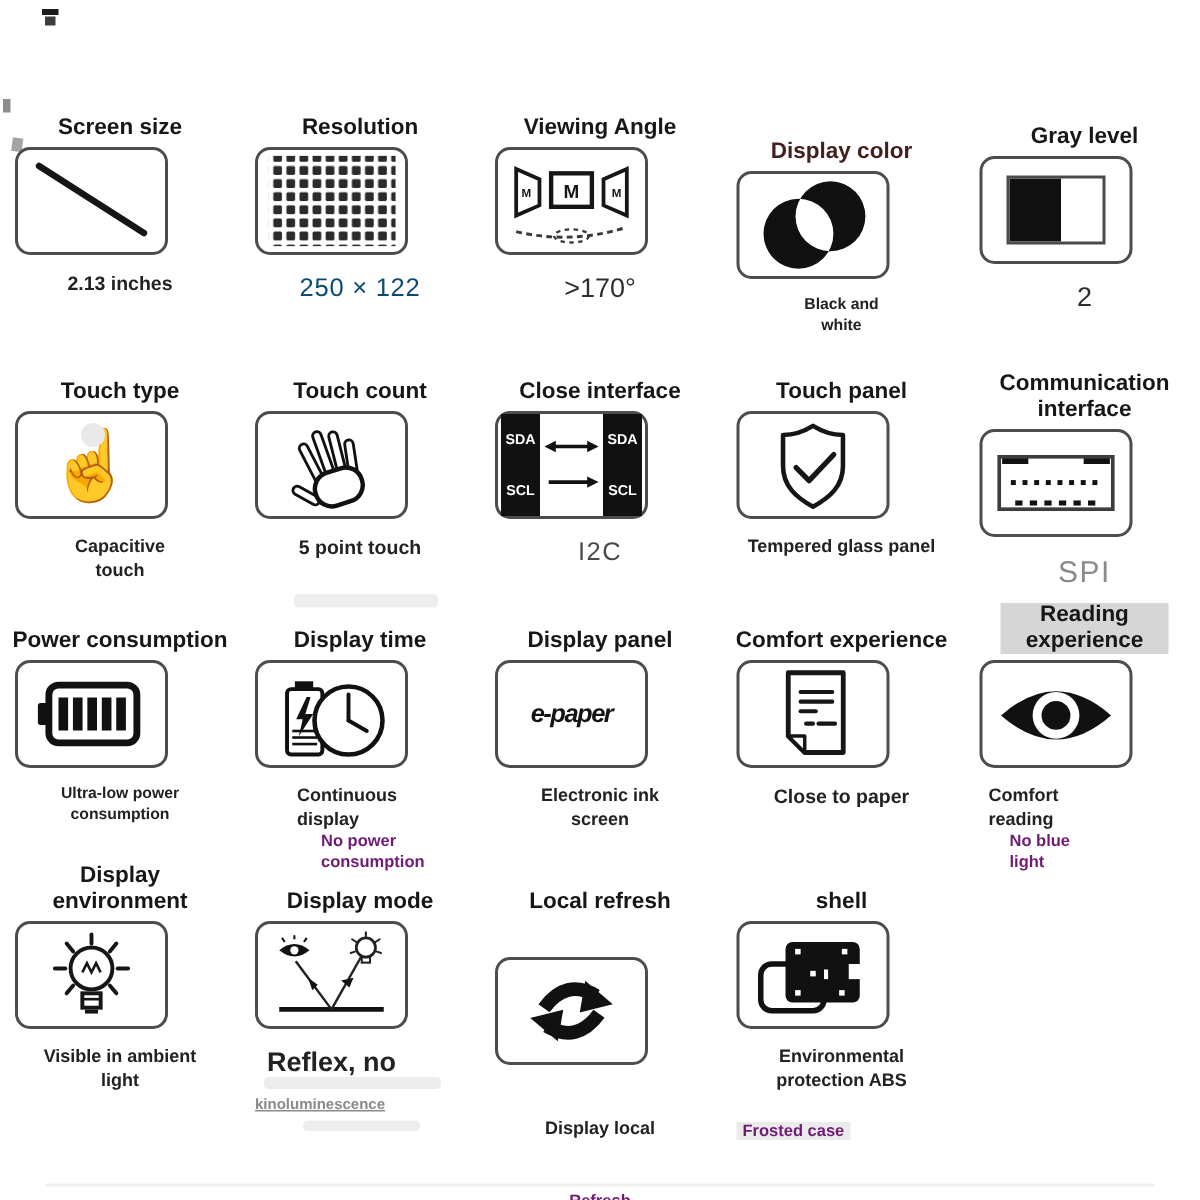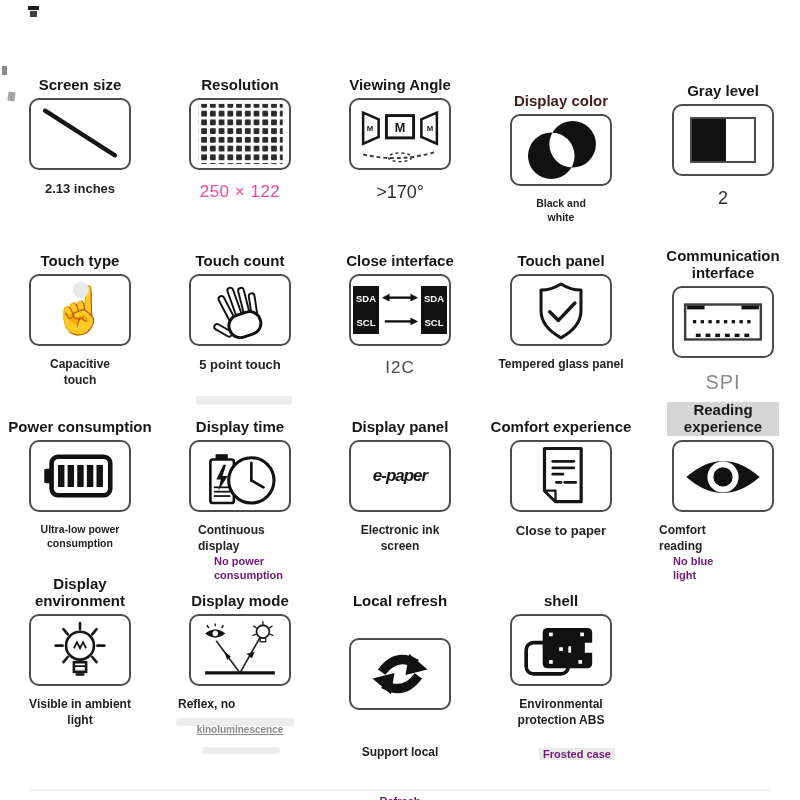--- a/index.html
+++ b/index.html
@@ -1,54 +1,54 @@
 <!DOCTYPE html>
 <html><head>
 <meta charset="utf-8">
 <style>
   html,body{margin:0;padding:0;background:#ffffff;}
   .stage{position:relative;width:800px;height:800px;background:#fff;overflow:hidden;
          font-family:"Liberation Sans",sans-serif;}
-  .card{position:absolute;width:140px;display:flex;flex-direction:column;align-items:center;}
+  .card{position:absolute;width:140px;display:flex;flex-direction:column;}
   .title{display:flex;align-items:flex-end;justify-content:center;text-align:center;
          font-weight:700;font-size:15px;line-height:1.12;color:#171717;width:100%;}
   .r1 .title{height:30px}.r2 .title{height:34px}.r3 .title{height:36px}.r4 .title{height:34px}
   .nowrap{white-space:nowrap;}
   .narrow{width:112px;margin:0 auto;}
   .title-maroon{color:#44201c;}
   .hl{background:#d6d6d6;padding:0 3px;}
   .iconbox{margin-top:4px;width:102px;height:72px;border:2px solid #4d4d4d;border-radius:10px;
            background:#fff;display:flex;align-items:center;justify-content:center;
            box-sizing:border-box;position:relative;}
   .caption{margin-top:11px;font-weight:700;font-size:12px;line-height:1.3;color:#222;
            text-align:center;white-space:pre-line;}
   .cap-small{font-size:10.5px;}
   .cap-13{font-size:13px;}
-  .cap-plain{font-weight:400;font-size:17px;color:#ec4899;letter-spacing:.5px;}
+  .cap-plain{font-weight:400;font-size:17px;color:#0c4a6e;letter-spacing:.5px;}
   .cap-big{font-weight:400;font-size:18px;color:#2e2e2e;}
   .cap-i2c{font-weight:400;font-size:17px;color:#4a4a4a;letter-spacing:1px;}
   .cap-spi{font-weight:400;font-size:20px;color:#8a8a8a;letter-spacing:1px;}
   .cap-left{align-self:flex-start;text-align:left;}
   .ml6{margin-left:6px;}.ml8{margin-left:8px;}.ml28{margin-left:28px;}
   .cap2{font-weight:700;font-size:11px;line-height:1.3;color:#701a75;white-space:pre-line;}
   .cap2-left{align-self:flex-start;text-align:left;}
   .ml20{margin-left:20px;}.ml44{margin-left:44px;}
   .mt9{margin-top:9px;}.mt5{margin-top:5px;}.mt10{margin-top:10px;}
-  .cap-reflex{font-size:12px;}
+  .cap-reflex{font-size:18px;}
   .cap-kino{font-weight:700;font-size:10px;color:#8a8a8a;text-decoration:underline;}
-  .hl-light{background:rgba(0,0,0,.08);padding:0 4px;margin-left:32px;}
+  .hl-light{background:rgba(0,0,0,.08);padding:0 4px;}
   
   .glyph{font-size:46px;line-height:1;color:#141414;}
   .halo{position:absolute;left:42px;top:6px;width:16px;height:16px;border-radius:50%;
         background:#e9e9e9;}
   .epaper{font-style:italic;font-weight:700;font-size:17px;color:#141414;letter-spacing:-1px;}
   .graysplit{width:66px;height:46px;border:2px solid #4a4a4a;
              background:linear-gradient(to right,#111 0 55%,#fff 55%);box-sizing:border-box;}
   .i2c-wrap{display:flex;align-items:center;justify-content:center;gap:2px;}
-  .pinblock{width:26px;height:48px;background:#111;color:#fff;display:flex;flex-direction:column;
+  .pinblock{width:26px;height:68px;background:#111;color:#fff;display:flex;flex-direction:column;
             align-items:center;justify-content:space-around;font-weight:700;font-size:9.5px;}
   .art{position:absolute;background:#1c1c1c;}
   .smudge{position:absolute;background:#000;opacity:.07;border-radius:3px;}
   svg{display:block;}
 </style>
 </head>
 <body>
 
 <div class="stage">
 
@@ -363,21 +363,21 @@
   <div class="card r4" style="left:330px;top:576px;gap:24px;">
     <div class="title nowrap">Local refresh</div>
     <div class="iconbox">
       <svg width="98" height="66" viewBox="0 0 100 72">
         <path d="M30 34 Q46 12 68 25" fill="none" stroke="#111" stroke-width="10"></path>
         <polygon points="60,14 80,31 56,37" fill="#111"></polygon>
         <path d="M70 38 Q54 60 32 47" fill="none" stroke="#111" stroke-width="10"></path>
         <polygon points="40,58 20,41 44,35" fill="#111"></polygon>
       </svg>
     </div>
-    <div class="caption">Support local</div>
+    <div class="caption">Display local</div>
     <div class="cap2 mt9" style="text-align:center;">Refresh</div>
   </div>
 
   <div class="card r4" style="left:491px;top:576px;">
     <div class="title nowrap">shell</div>
     <div class="iconbox">
       <svg width="98" height="66" viewBox="0 0 100 72">
         <rect x="12" y="28" width="46" height="34" rx="8" fill="none" stroke="#111" stroke-width="4"></rect>
         <rect x="30" y="12" width="54" height="44" rx="5" fill="#111"></rect>
         <rect x="76" y="28" width="9" height="11" fill="#fff"></rect>

